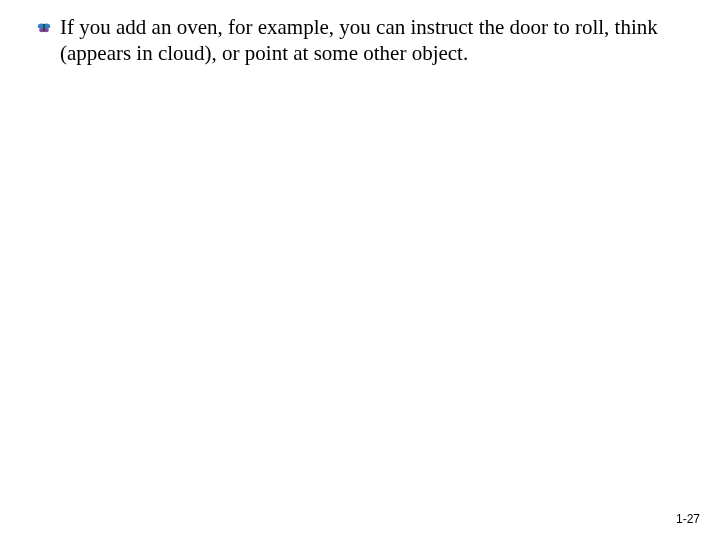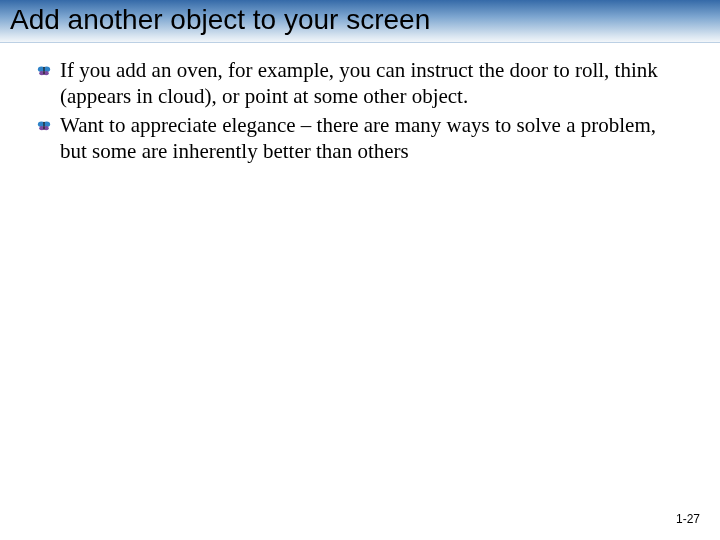--- a/index.html
+++ b/index.html
@@ -61,50 +61,35 @@
     font-size: 12px;
     font-family: Liberation Sans, sans-serif;
     color: #000;
   }
 </style>
 </head>
 <body>
 
 <div class="slide">
 
-  <div class="title-bar">
-    <div class="title-text">Add another object to your screen</div>
-  </div>
 
   <div class="body">
 
     <div class="bullet-row">
       <span class="bullet-icon">
         <svg viewBox="0 0 16 16" width="14" height="14">
           <ellipse cx="5" cy="6" rx="4" ry="3.2" fill="#2e83c8"></ellipse>
           <ellipse cx="11" cy="6" rx="4" ry="3.2" fill="#2e83c8"></ellipse>
           <ellipse cx="5.5" cy="10.5" rx="3" ry="2.4" fill="#7c4aa0"></ellipse>
           <ellipse cx="10.5" cy="10.5" rx="3" ry="2.4" fill="#7c4aa0"></ellipse>
           <rect x="7.3" y="3" width="1.4" height="9" rx="0.7" fill="#222"></rect>
         </svg>
       </span>
       <span class="bullet-text">If you add an oven, for example, you can instruct the door to roll, think (appears in cloud),  or point at some other object.</span>
     </div>
 
 
-    <div class="bullet-row">
-      <span class="bullet-icon">
-        <svg viewBox="0 0 16 16" width="14" height="14">
-          <ellipse cx="5" cy="6" rx="4" ry="3.2" fill="#2e83c8"></ellipse>
-          <ellipse cx="11" cy="6" rx="4" ry="3.2" fill="#2e83c8"></ellipse>
-          <ellipse cx="5.5" cy="10.5" rx="3" ry="2.4" fill="#7c4aa0"></ellipse>
-          <ellipse cx="10.5" cy="10.5" rx="3" ry="2.4" fill="#7c4aa0"></ellipse>
-          <rect x="7.3" y="3" width="1.4" height="9" rx="0.7" fill="#222"></rect>
-        </svg>
-      </span>
-      <span class="bullet-text">Want to appreciate elegance – there are many ways to solve a problem, but some are inherently better than others</span>
-    </div>
 
   </div>
 
   <div class="page-num">1-27</div>
 
 </div>
 
 </body></html>

